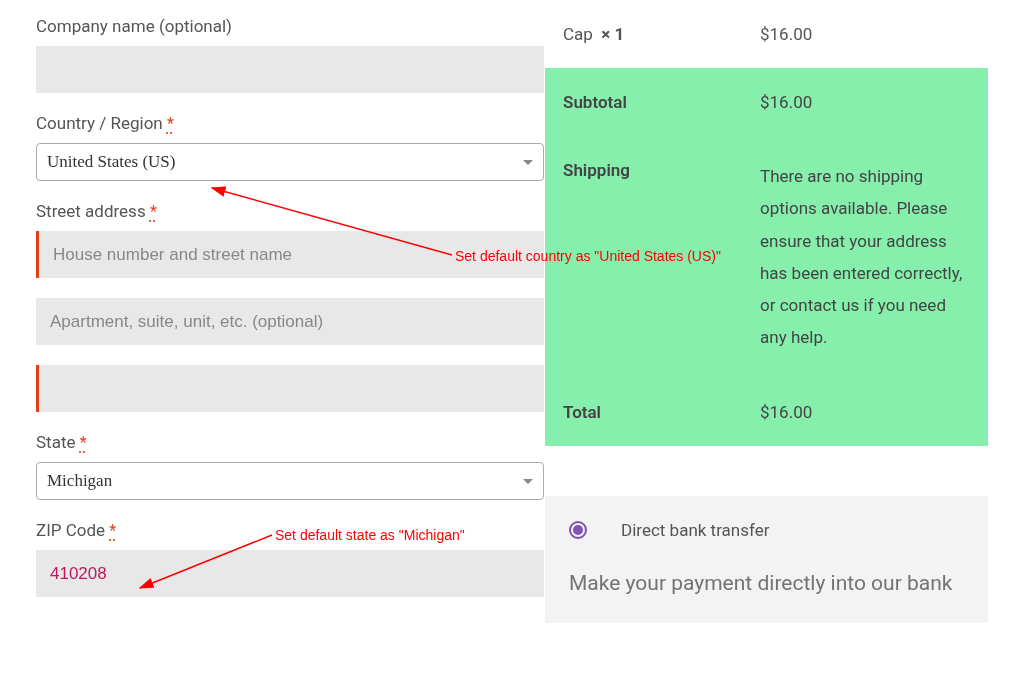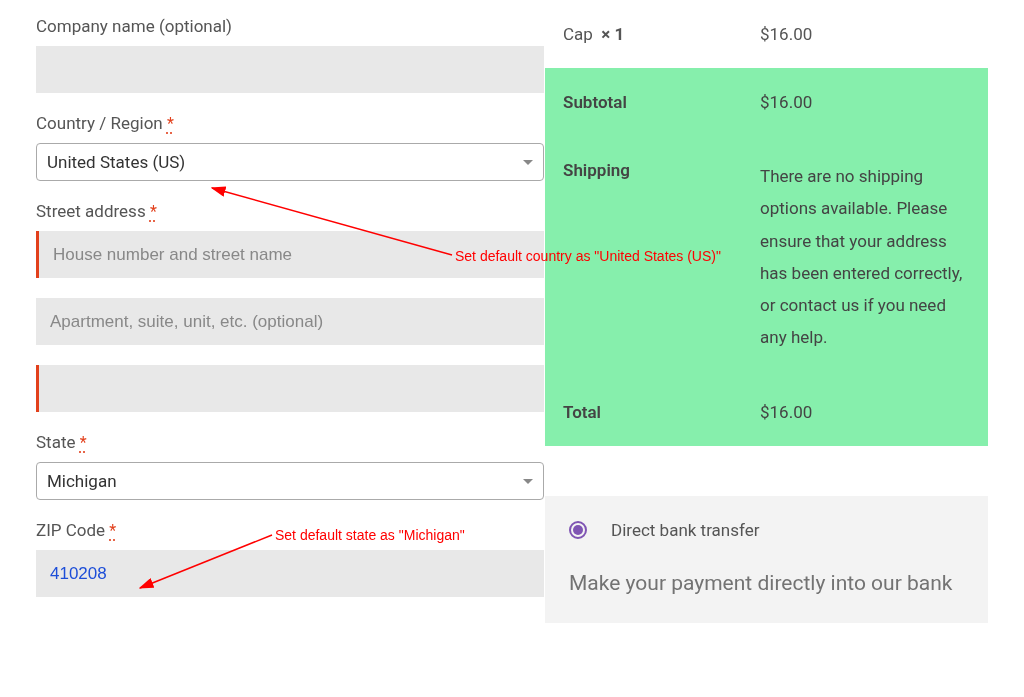--- a/index.html
+++ b/index.html
@@ -34,40 +34,41 @@
       font-size: 16px;
       text-decoration: underline dotted #e2401c;
       text-underline-offset: 4px;
     }
     .text-input {
       width: 508px;
       height: 47px;
       background: #e8e8e8;
       border: none;
       font-size: 17px;
-      color: #1d4ed8;
+      color: #be185d;
       padding: 0 14px;
     }
     .text-input::placeholder { color: #888; }
     .text-input.error {
       border-left: 3px solid #e2401c;
     }
     .select-box {
       width: 508px;
       height: 38px;
       border: 1px solid #aaa;
       border-radius: 4px;
       background: #fff;
       display: flex;
       align-items: center;
       justify-content: space-between;
       padding: 0 10px;
       font-size: 17px;
       color: #333;
       cursor: pointer;
+      font-family: Liberation Serif, serif;
     }
     .select-box .caret {
       width: 0; height: 0;
       border-left: 5px solid transparent;
       border-right: 5px solid transparent;
       border-top: 5px solid #888;
     }
     
     .summary {
       width: 100%;
@@ -95,21 +96,21 @@
     }
     .summary-row.bold .summary-value { font-weight: 400; }
     .payment-box {
       background: #f3f3f3;
       margin-top: 50px;
       padding: 24px;
     }
     .payment-option {
       display: flex;
       align-items: center;
-      gap: 24px;
+      gap: 34px;
       margin-bottom: 28px;
     }
     .payment-option .radio {
       width: 18px; height: 18px;
       border-radius: 50%;
       border: 2px solid #7f54b3;
       display: flex;
       align-items: center;
       justify-content: center;
     }

